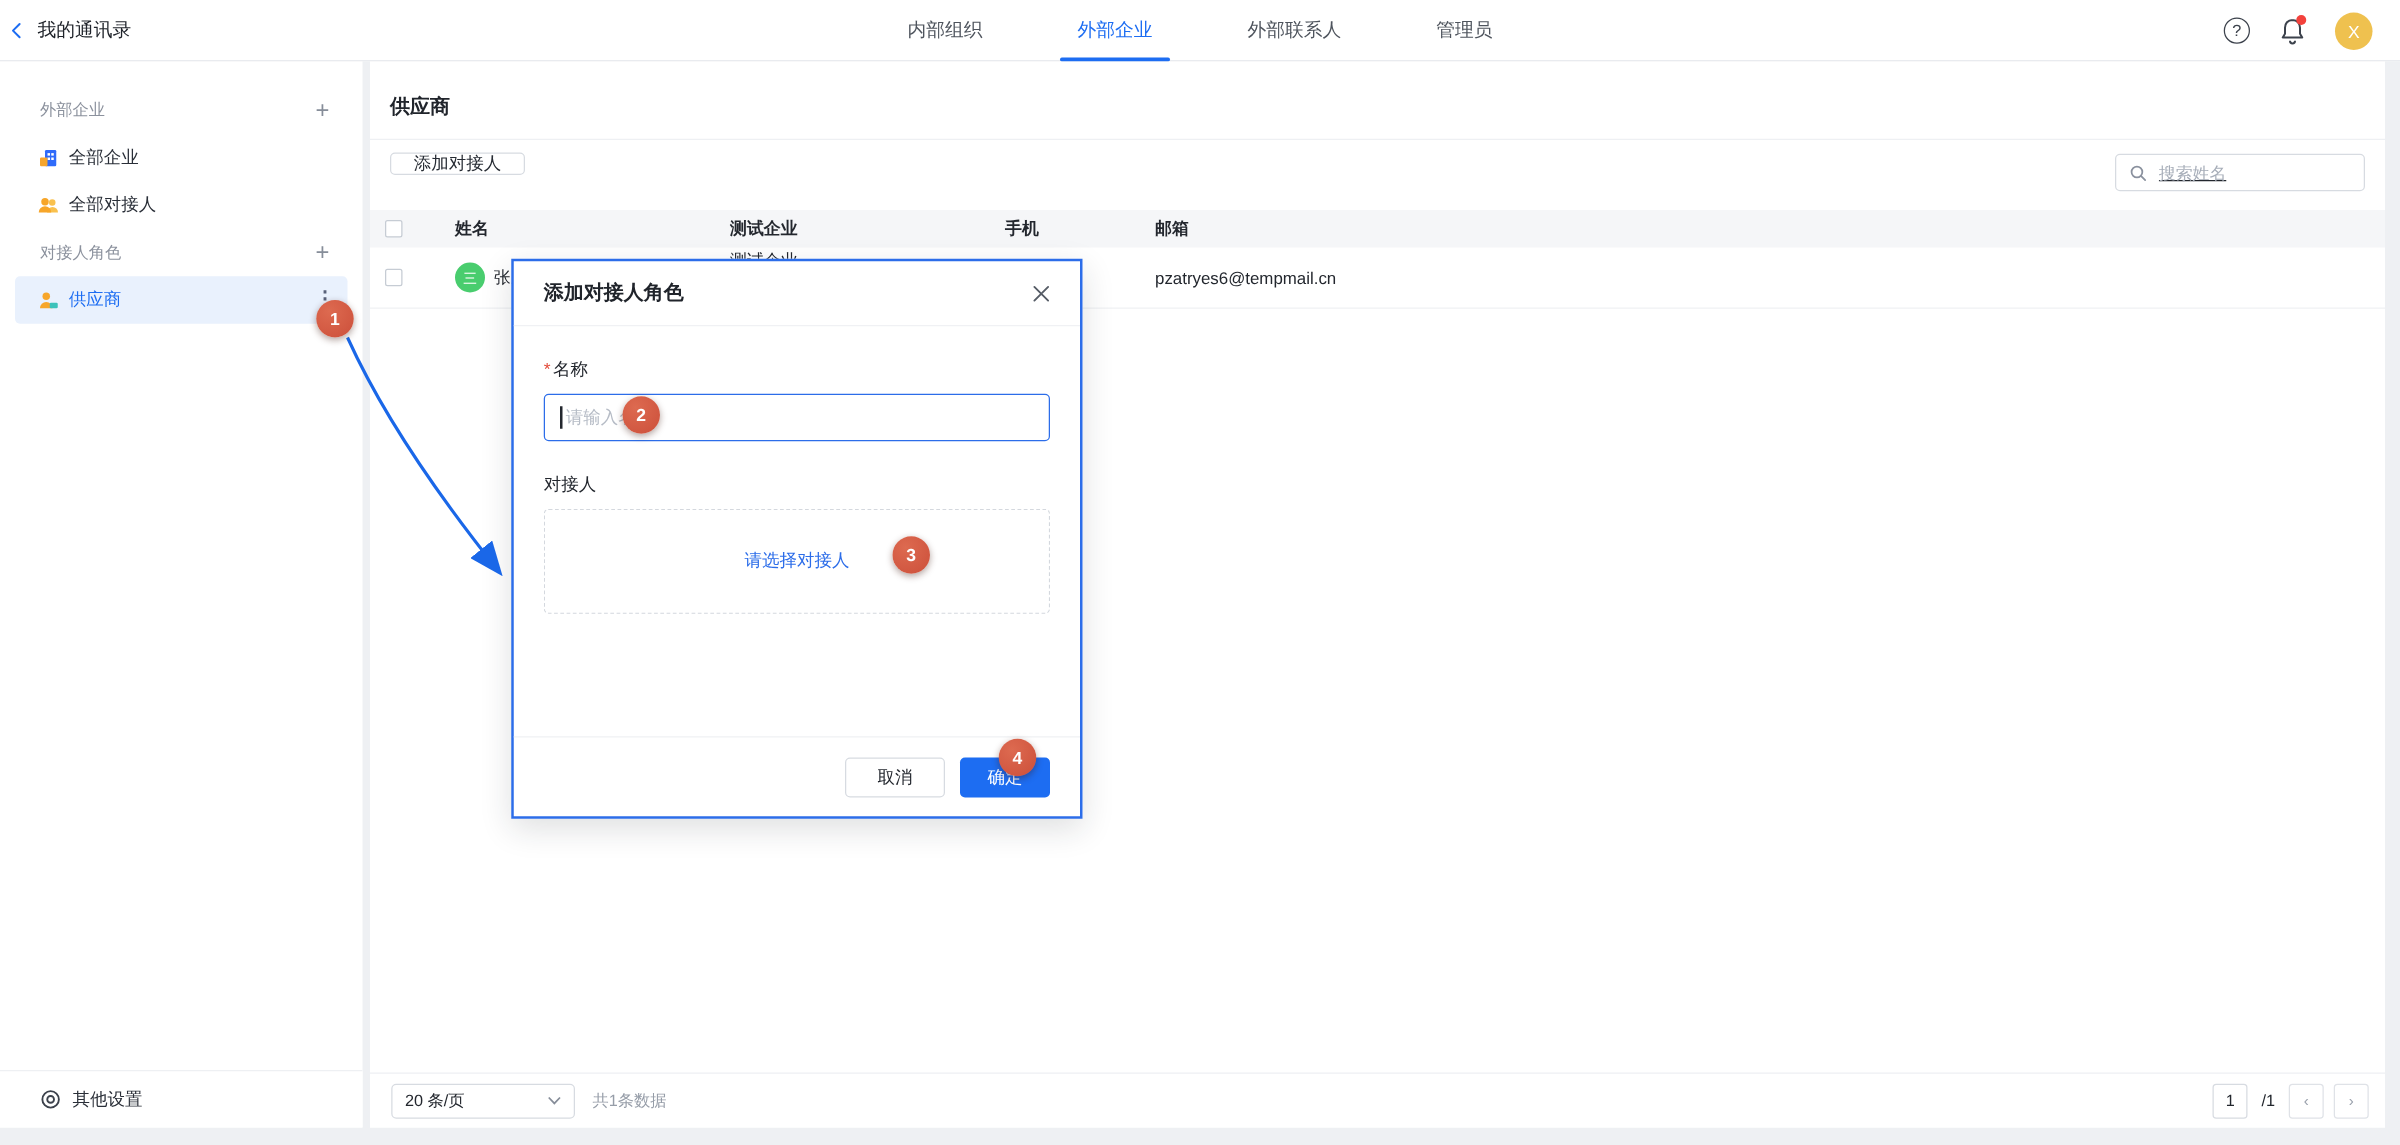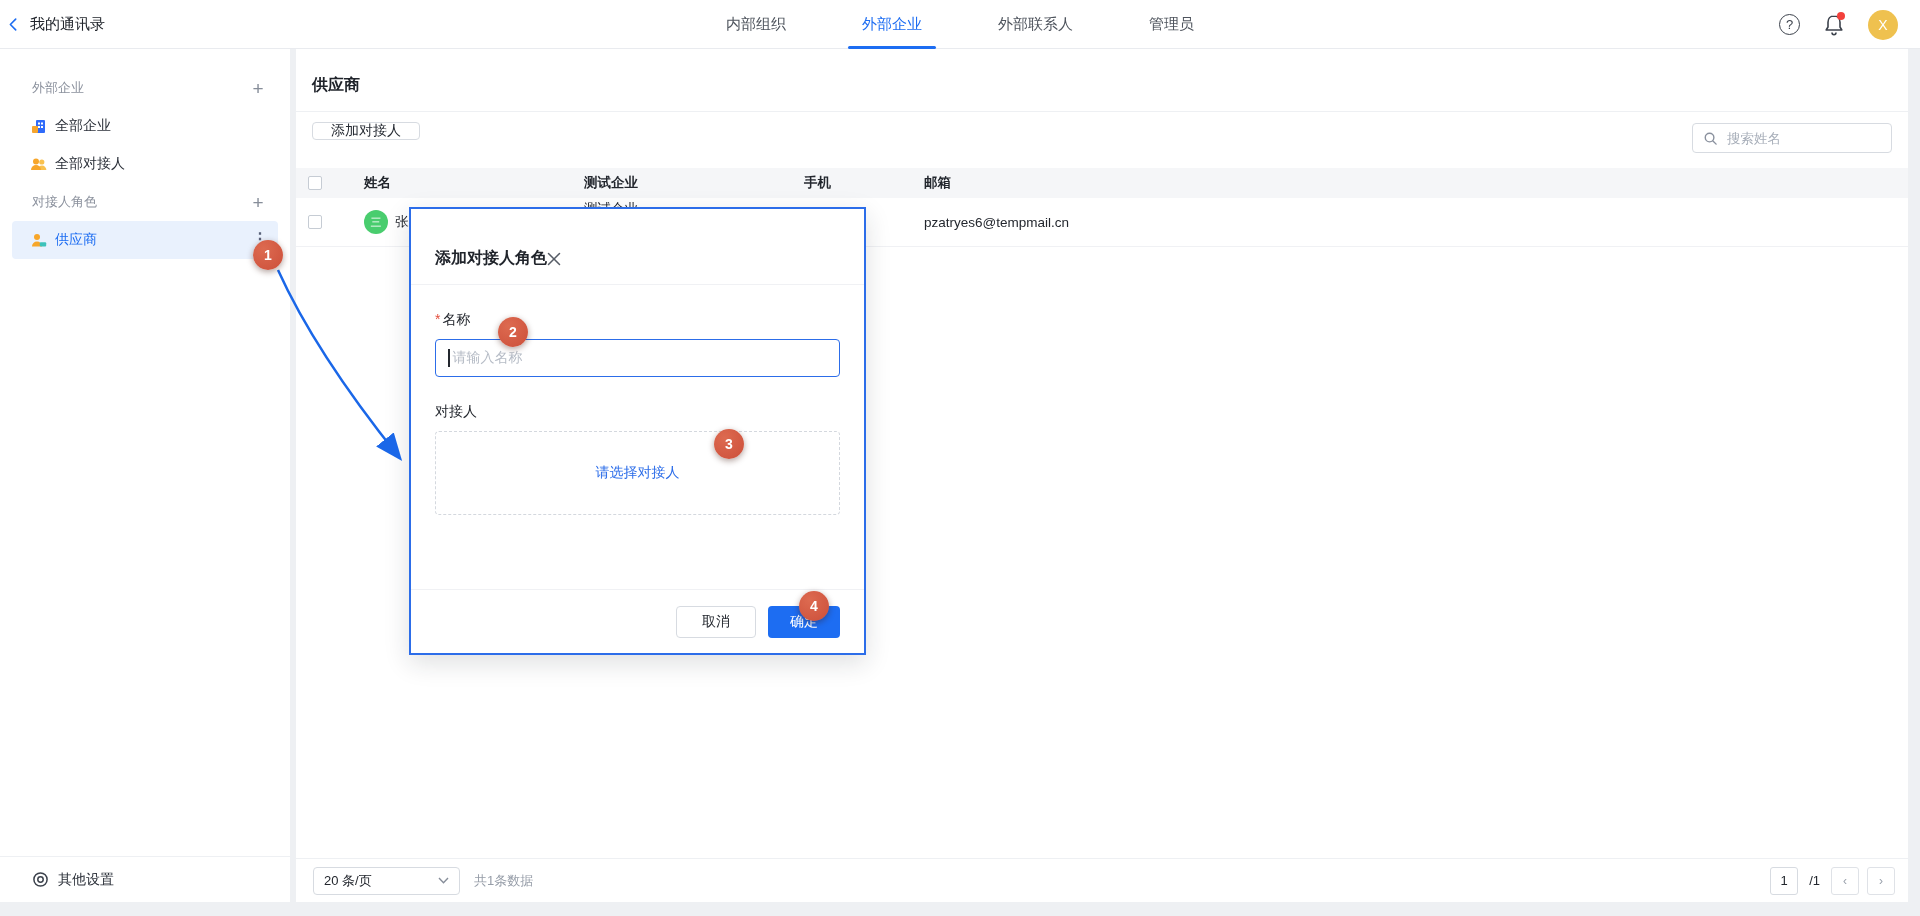--- a/index.html
+++ b/index.html
@@ -36,21 +36,21 @@
   .side-footer{position:absolute;left:0;bottom:0;width:100%;height:46px;border-top:1px solid #eef0f3;
                display:flex;align-items:center;padding-left:32px;gap:9px;font-size:14px;color:#2a2f38;cursor:pointer;background:#fff;}
 
   
   .main{position:absolute;left:296px;top:49px;width:1612px;height:853px;background:#fff;}
   .page-title{position:absolute;left:16px;top:26px;font-size:16px;font-weight:bold;color:#20242b;}
   .title-divider{position:absolute;left:0;top:62px;width:100%;height:1px;background:#eef0f3;}
   .add-btn{position:absolute;left:16px;top:73px;height:18px;padding:0 18px;border:1px solid #d7dbe1;border-radius:4px;
            background:#fff;font-size:14px;color:#262b33;display:flex;align-items:center;cursor:pointer;font-family:inherit;}
   .search-box{position:absolute;right:16px;top:74px;width:200px;height:30px;border:1px solid #d7dbe1;border-radius:4px;
-              display:flex;align-items:center;padding:0 10px;gap:7px;background:#fff;}
+              display:flex;align-items:center;padding:0 10px;gap:7px;background:#fff;text-decoration:underline;}
   .search-box input{border:none;outline:none;flex:1;font-size:13.5px;color:#333;font-family:inherit;min-width:0;background:transparent;}
   .search-box input::placeholder{color:#a6adb8;}
 
   .thead{position:absolute;left:0;top:119px;width:100%;height:30px;background:#f5f6f8;display:flex;
          align-items:center;font-size:13.5px;font-weight:bold;color:#23272e;}
   .trow{position:absolute;left:0;top:149px;width:100%;height:49px;border-bottom:1px solid #f0f1f4;
         display:flex;align-items:center;font-size:13.5px;color:#23272e;}
   .c-check{width:54px;display:flex;align-items:center;padding-left:12px;}
   .c-name{width:234px;display:flex;align-items:center;padding-left:14px;gap:7px;}
   .thead .c-name{padding-left:14px;}
@@ -70,22 +70,22 @@
   .pright{margin-left:auto;display:flex;align-items:center;gap:8px;}
   .pnum{width:28px;height:28px;border:1px solid #d7dbe1;border-radius:3px;display:flex;align-items:center;
         justify-content:center;font-size:13px;color:#23272e;background:#fff;}
   .pslash{font-size:13px;color:#23272e;margin:0 3px;}
   .pbtn{width:28px;height:28px;border:1px solid #dfe2e7;border-radius:3px;display:flex;align-items:center;
         justify-content:center;color:#9aa1ac;font-size:12px;cursor:pointer;background:#fff;}
 
   
   .modal{position:absolute;left:409px;top:207px;width:457px;height:448px;background:#fff;
          border:2px solid #2c6de9;box-shadow:0 8px 24px rgba(31,35,41,.14);z-index:10;}
-  .m-head{height:52px;display:flex;align-items:center;justify-content:flex-start;
-          padding:0 24px;border-bottom:1px solid #f0f1f4;margin-top:24px;}
+  .m-head{height:52px;display:flex;align-items:center;justify-content:space-between;
+          padding:0 24px;border-bottom:1px solid #f0f1f4;}
   .m-title{font-size:16px;font-weight:bold;color:#20242b;}
   .m-close{cursor:pointer;display:flex;}
   .m-body{padding:26px 24px 0;}
   .m-label{font-size:14px;color:#23272e;margin-bottom:10px;}
   .req{color:#e34d3c;margin-right:2px;}
   .m-input{height:38px;border:1.5px solid #2c6de9;border-radius:4px;display:flex;align-items:center;
            padding:0 12px;cursor:text;}
   .caret{width:1.5px;height:18px;background:#23272e;margin-right:3px;}
   .m-ph{font-size:14px;color:#b6bcc6;}
   .m-label2{margin-top:26px;}

